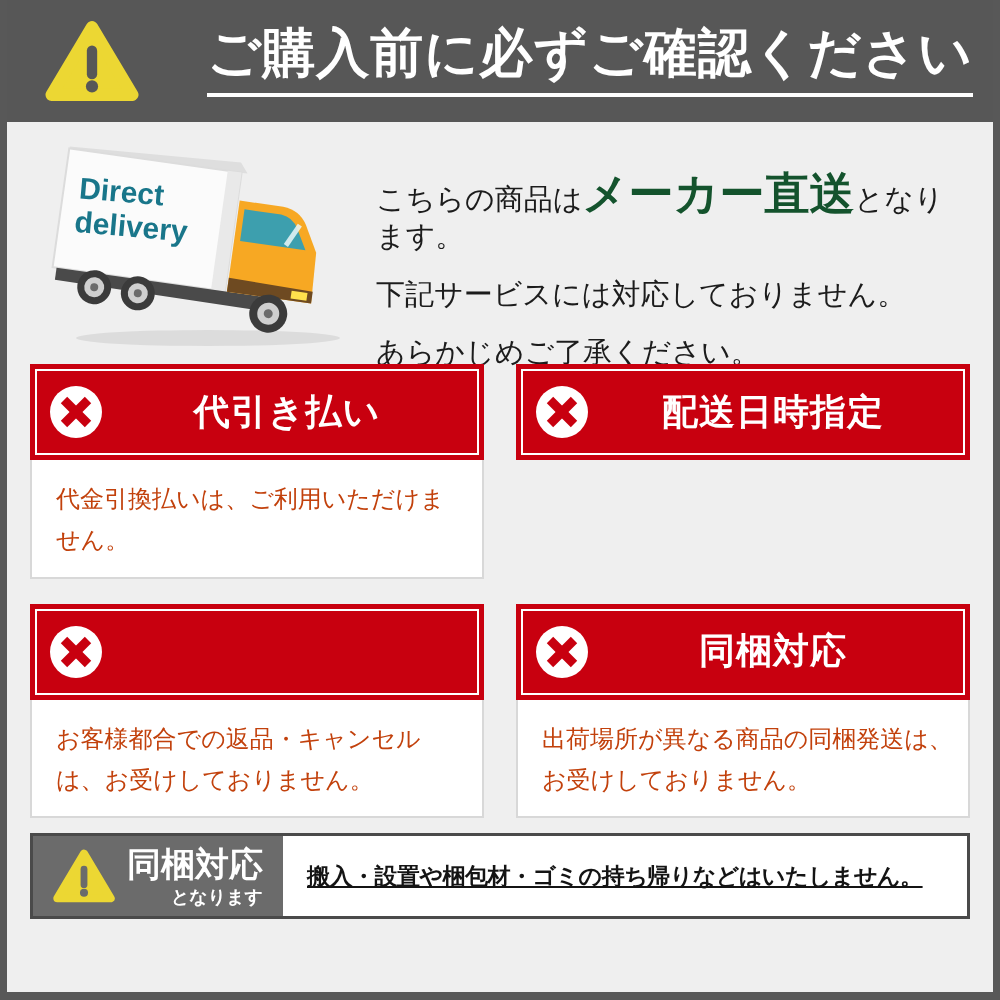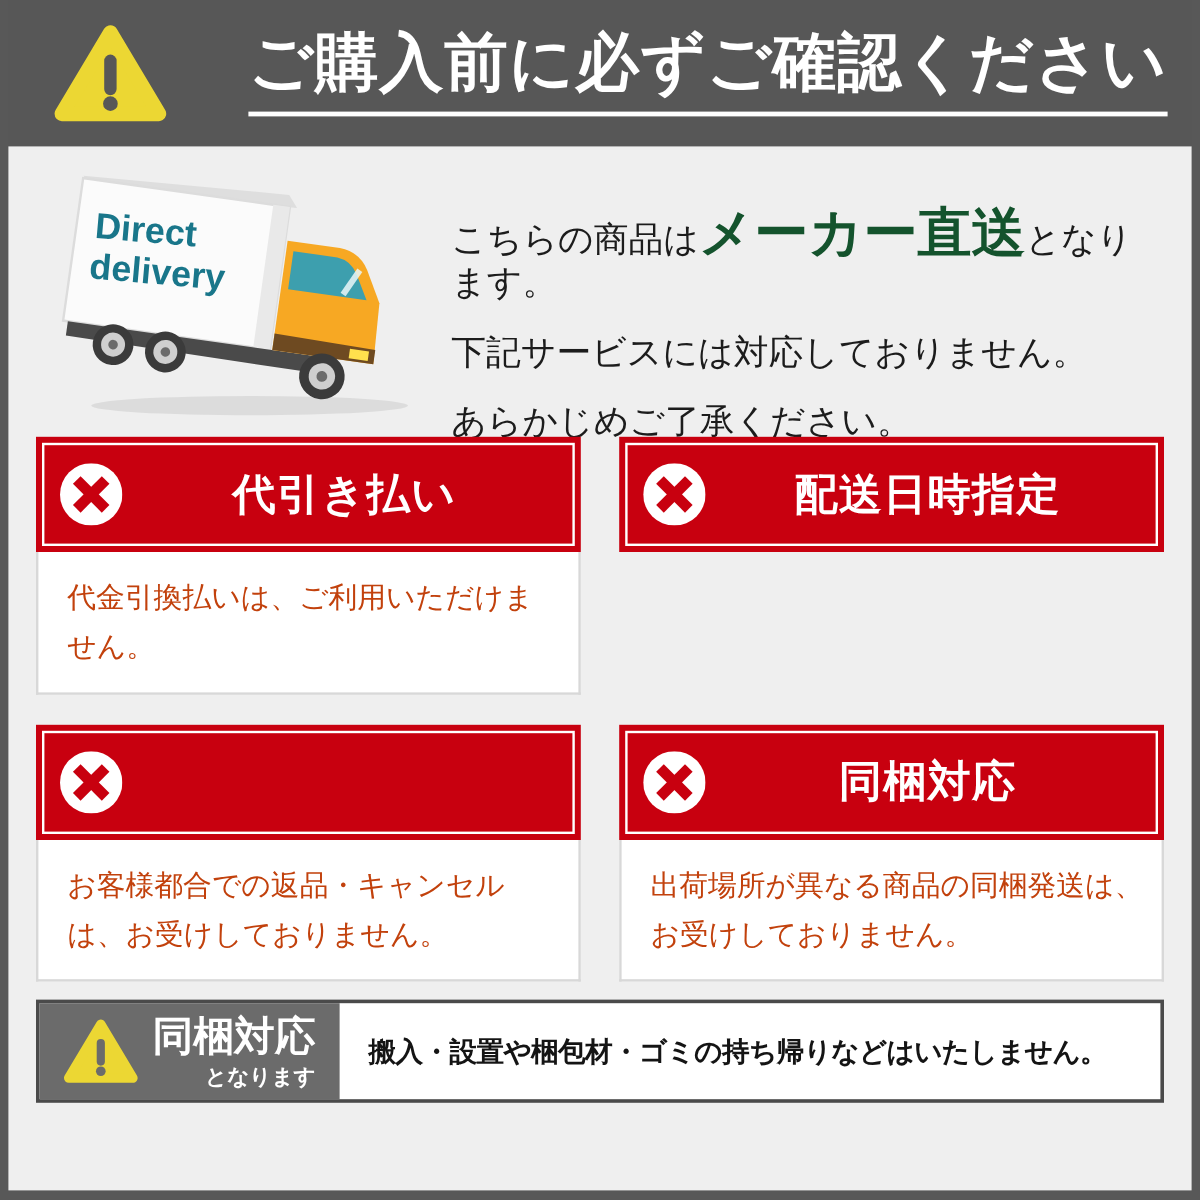--- a/index.html
+++ b/index.html
@@ -78,21 +78,21 @@
     width:250px;flex:none;background:#6b6b6b;
     display:flex;align-items:center;justify-content:center;gap:12px;
   }
   .footer-label .warn-icon{width:62px;height:56px;color:#6b6b6b;}
   .footer-label-text{display:flex;flex-direction:column;align-items:flex-end;}
   .footer-label-main{color:#fff;font-size:34px;font-weight:900;line-height:1;}
   .footer-label-sub{color:#fff;font-size:18px;font-weight:700;margin-top:7px;line-height:1;margin-left:15px;}
   .footer-body{
     flex:1;display:flex;align-items:center;
     padding-left:24px;
-    font-size:23px;font-weight:700;color:#141414;letter-spacing:-0.5px;
+    font-size:23px;font-weight:700;color:#141414;letter-spacing:-0.5px;text-decoration:underline;
   }
 </style>
 </head>
 <body>
 
 <div class="frame left"></div>
 <div class="frame right"></div>
 <div class="frame bottom"></div>
 
 <div class="header">

